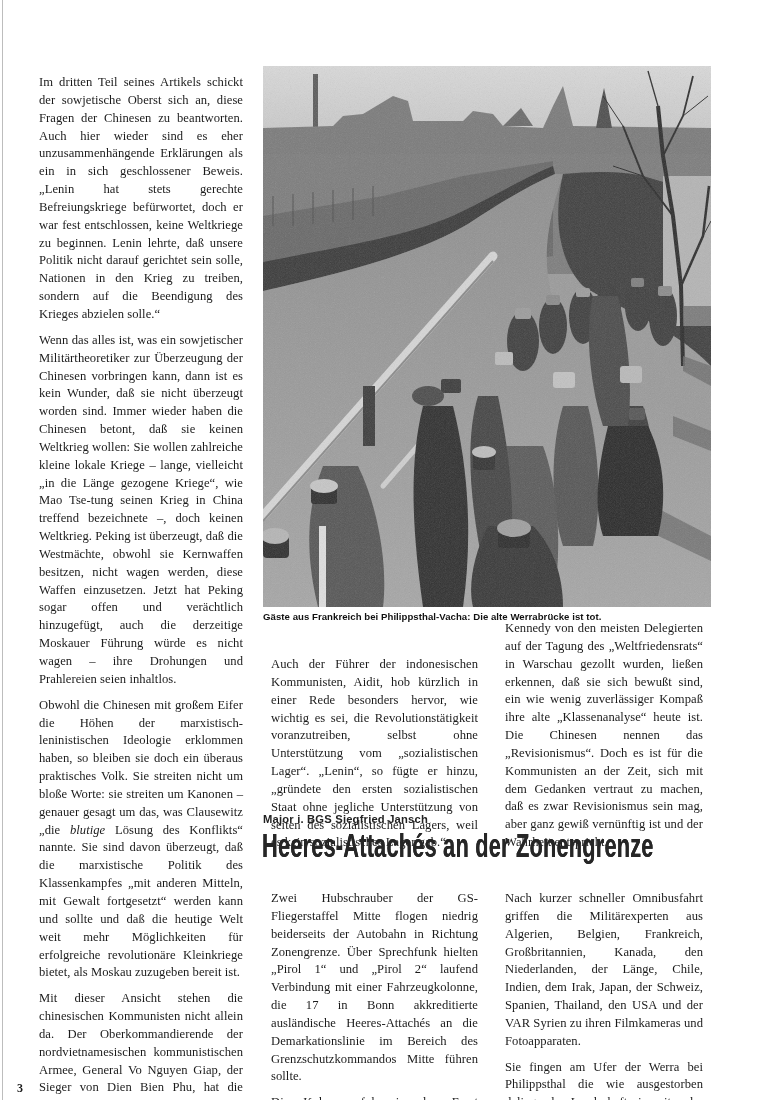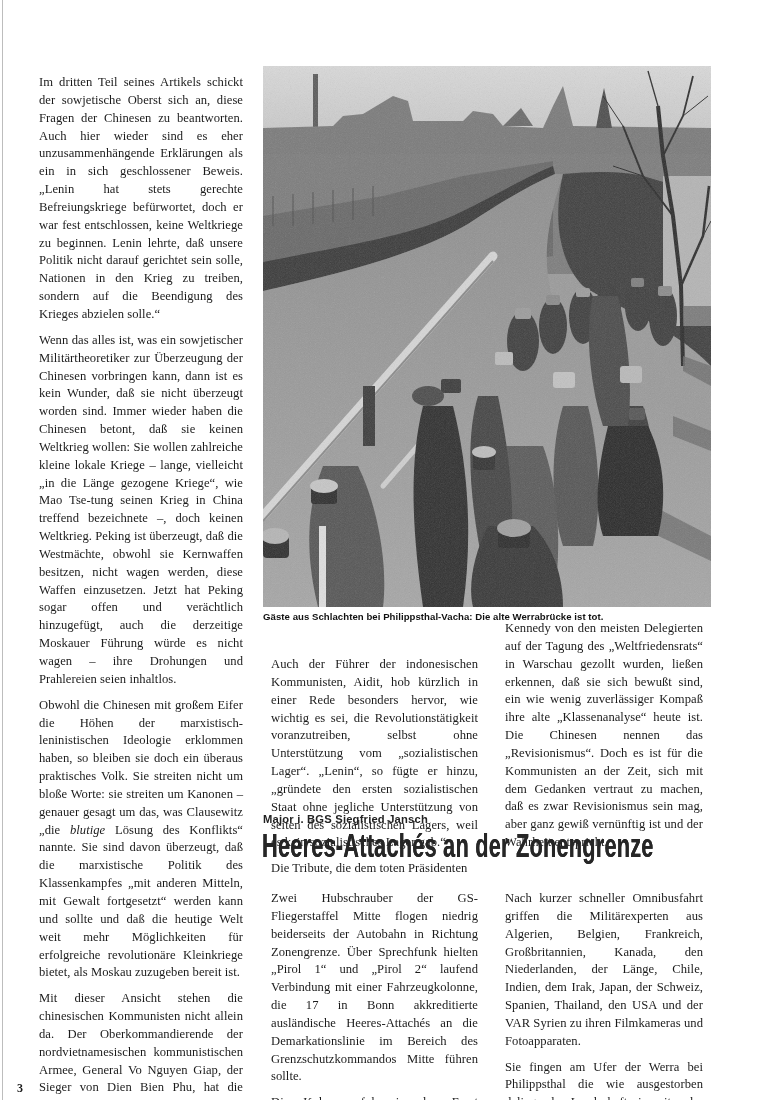--- a/index.html
+++ b/index.html
@@ -190,25 +190,24 @@
       <path d="M345,360 C335,400 330,440 340,470 L395,470 C405,430 400,390 385,360 Z" fill="#2a2a2a"></path>
       <rect x="366" y="342" width="16" height="12" rx="2" fill="#555"></rect>
       <path d="M395,355 C385,395 388,440 398,470 L420,470 C425,430 420,390 410,355 Z" fill="#252525" opacity="0"></path>
     </g>
 
     <rect x="56" y="460" width="7" height="81" fill="#dedede"></rect>
 
     <rect x="0" y="0" width="448" height="541" fill="#808080" filter="url(#grain)"></rect>
   </svg>
 </div>
-<div class="caption">Gäste aus Schlachten bei Philippsthal-Vacha: Die alte Werrabrücke ist tot.</div>
+<div class="caption">Gäste aus Frankreich bei Philippsthal-Vacha: Die alte Werrabrücke ist tot.</div>
 
 <div class="col col-mid-a">
   <p>Auch der Führer der indonesischen Kommunisten, Aidit, hob kürzlich in einer Rede besonders hervor, wie wichtig es sei, die Revolutionstätigkeit voranzutreiben, selbst ohne Unterstützung vom „sozialistischen Lager“. „Lenin“, so fügte er hinzu, „gründete den ersten sozialistischen Staat ohne jegliche Unterstützung von seiten des sozialistischen Lagers, weil es kein sozialistisches Lager gab.“</p>
-  <p>Die Tribute, die dem toten Präsidenten</p>
 </div>
 <div class="col col-mid-b">
   <p>Kennedy von den meisten Delegierten auf der Tagung des „Weltfriedensrats“ in Warschau gezollt wurden, ließen erkennen, daß sie sich bewußt sind, ein wie wenig zuverlässiger Kompaß ihre alte „Klassenanalyse“ heute ist. Die Chinesen nennen das „Revisionismus“. Doch es ist für die Kommunisten an der Zeit, sich mit dem Gedanken vertraut zu machen, daß es zwar Revisionismus sein mag, aber ganz gewiß vernünftig ist und der Wahrheit entspricht.</p>
 </div>
 
 <div class="byline">Major i. BGS Siegfried Jansch</div>
 <div class="headline">Heeres-Attachés an der Zonengrenze</div>
 
 <div class="col col-low-a">
   <p>Zwei Hubschrauber der GS-Fliegerstaffel Mitte flogen niedrig beiderseits der Autobahn in Richtung Zonengrenze. Über Sprechfunk hielten „Pirol 1“ und „Pirol 2“ laufend Verbindung mit einer Fahrzeugkolonne, die 17 in Bonn akkreditierte ausländische Heeres-Attachés an die Demarkationslinie im Bereich des Grenzschutzkommandos Mitte führen sollte.</p>

